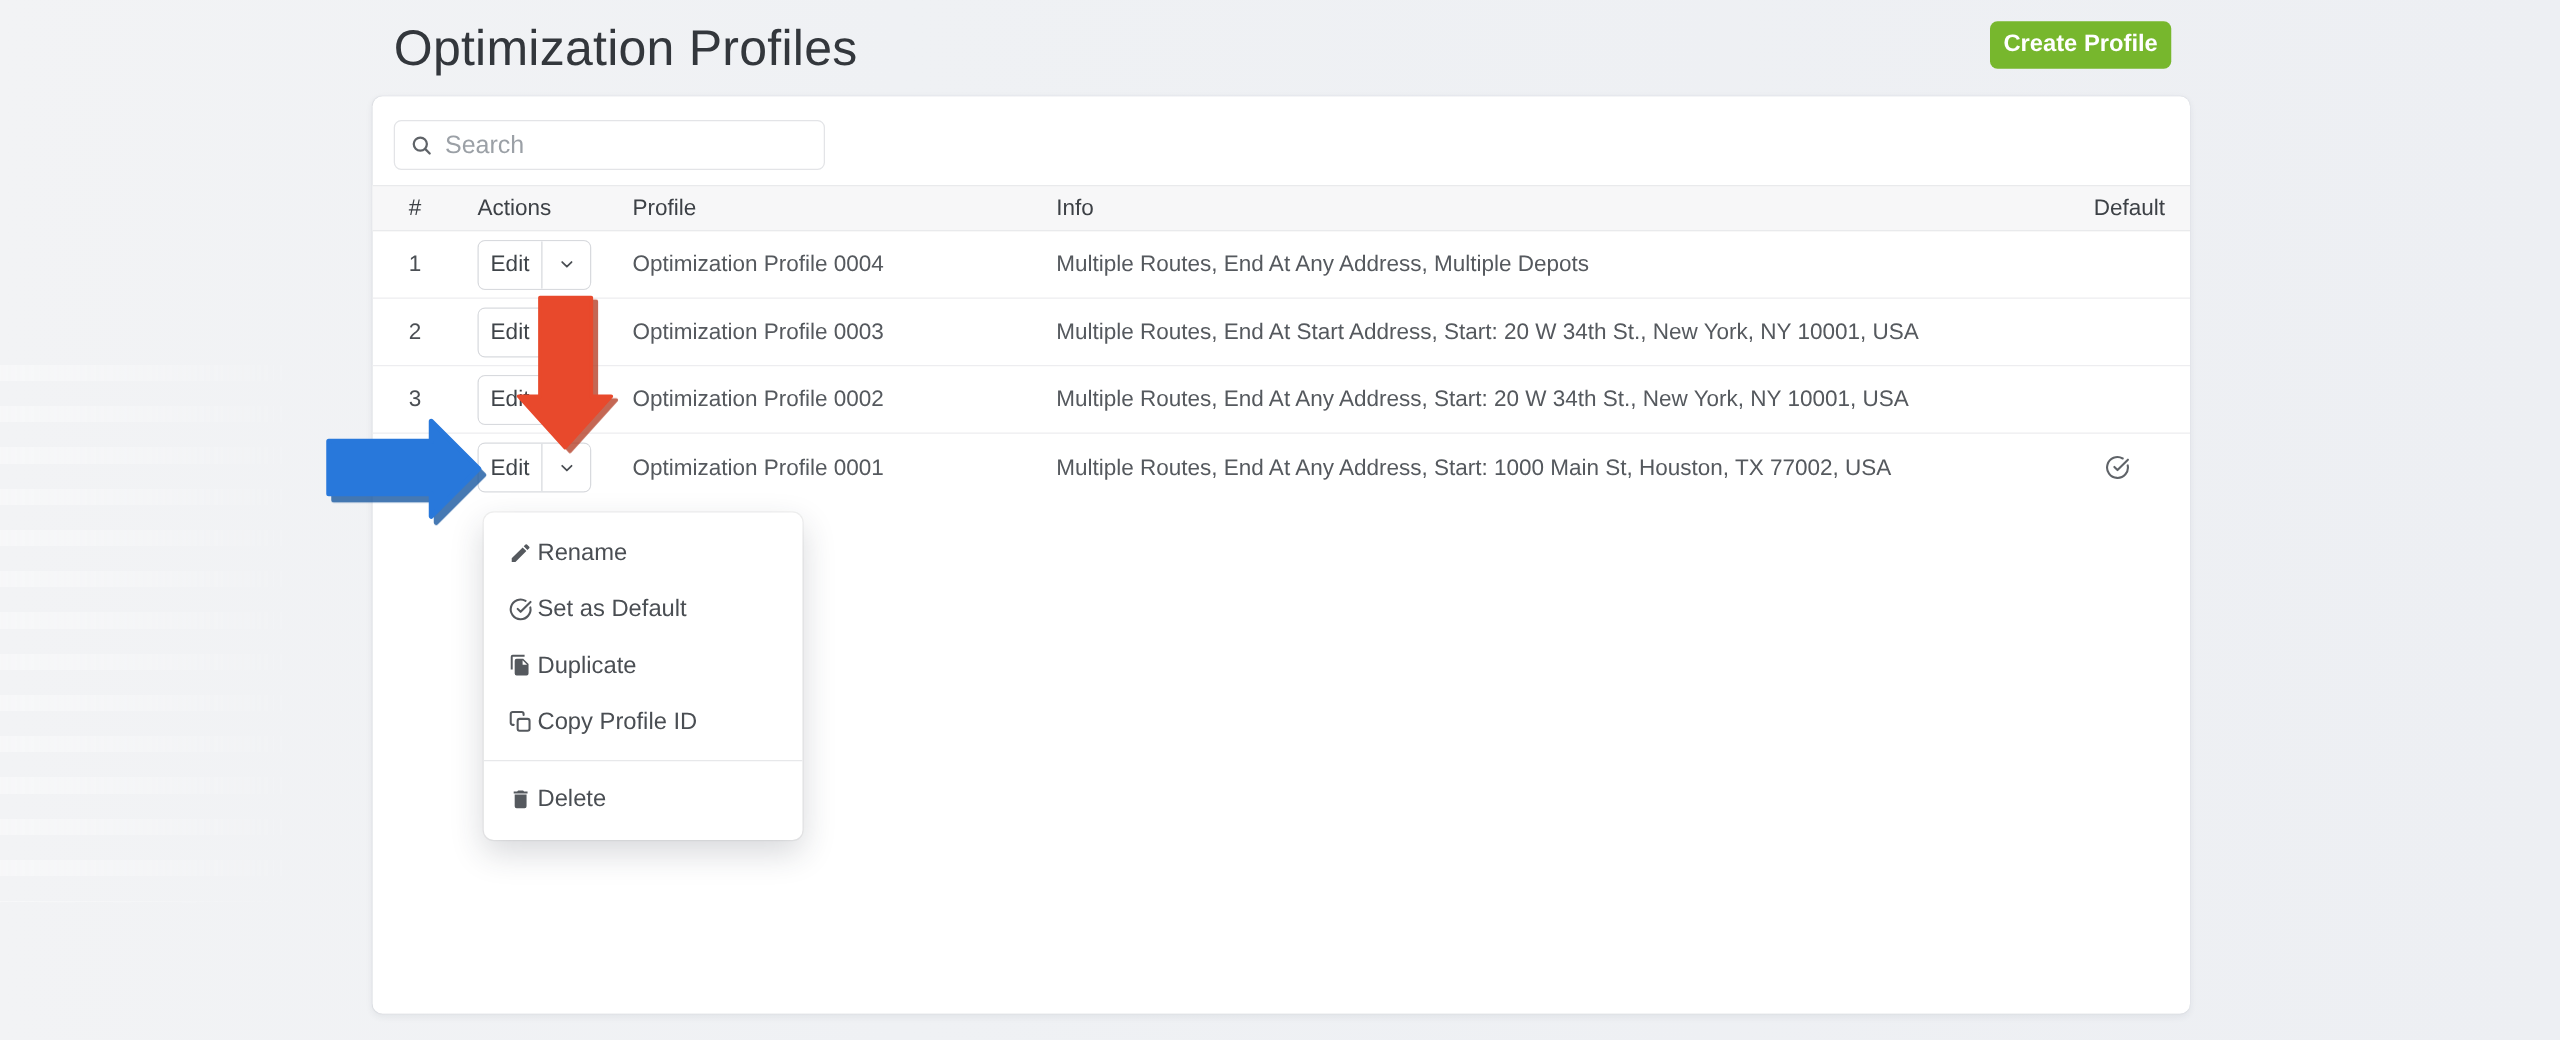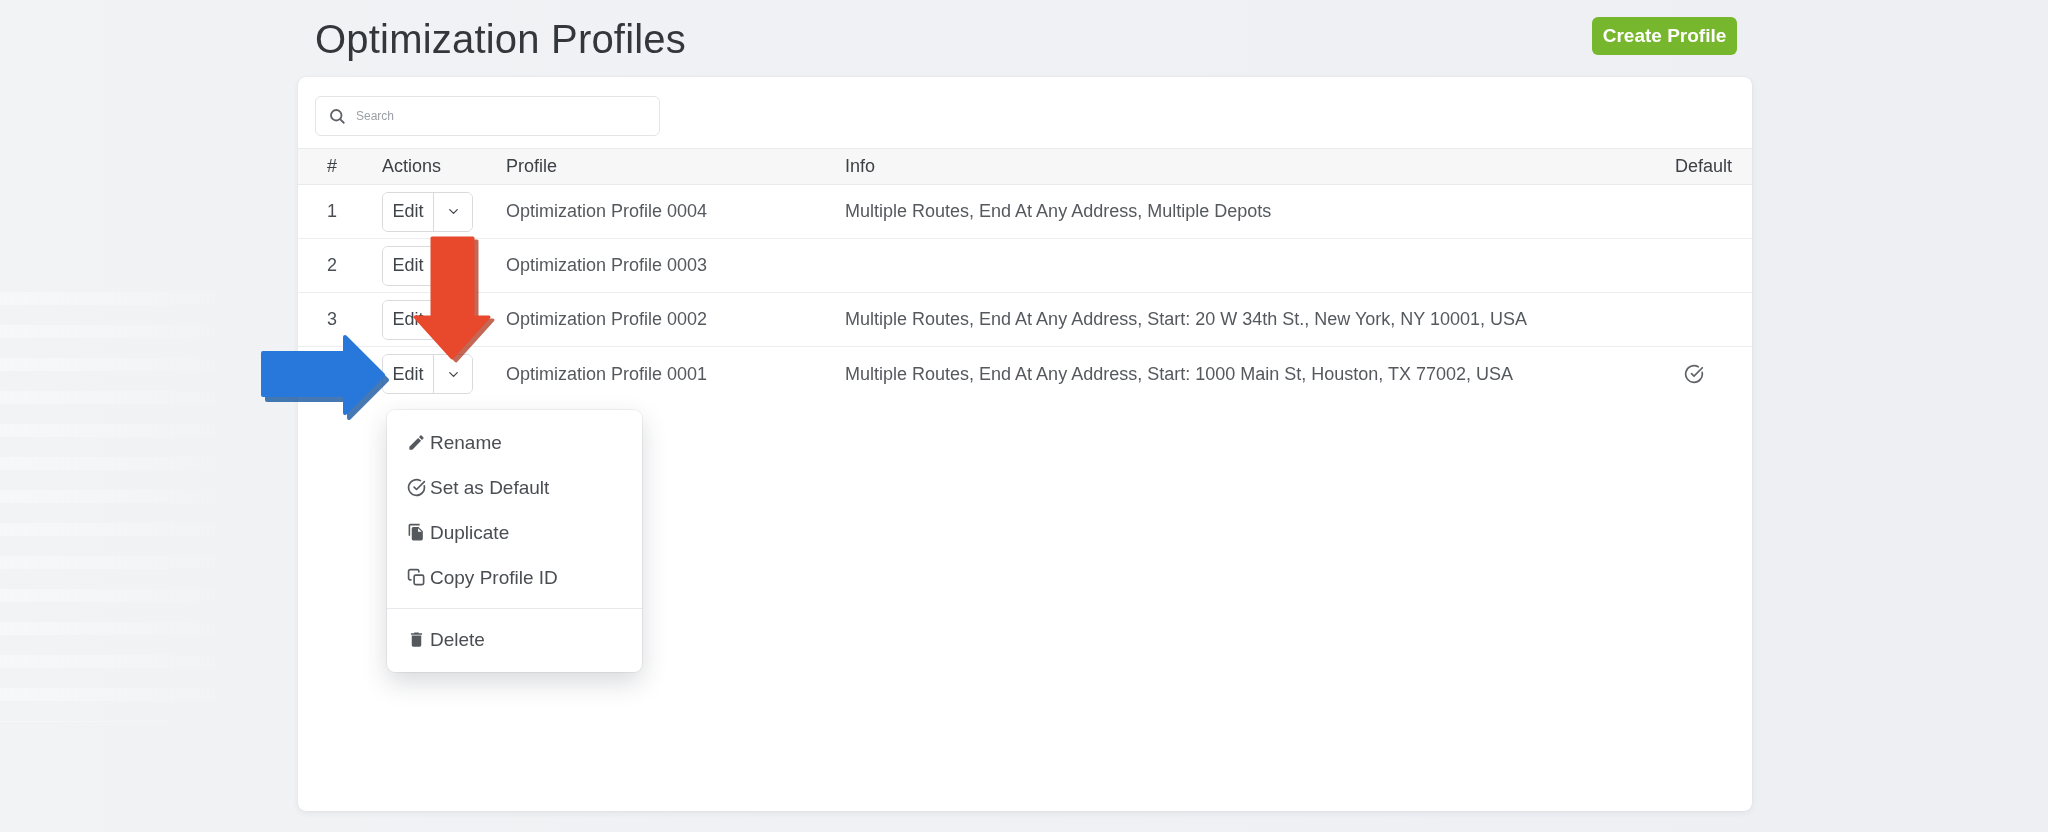--- a/index.html
+++ b/index.html
@@ -37,21 +37,21 @@
     box-shadow:0 2px 6px rgba(40,50,70,.07), 0 0 1px rgba(40,50,70,.12);
   }
 
   .search-row { padding:19px 0 0 17px; height:71px; }
   .search-box {
     width:345px; height:40px; border:1px solid #e3e4e7; border-radius:6px;
     display:flex; align-items:center; padding:0 12px; background:#fff;
   }
   .search-box svg { flex:0 0 auto; margin-right:10px; }
   .search-box input {
-    border:none; outline:none; flex:1; font-family:inherit; font-size:12px; color:#3f4449;
+    border:none; outline:none; flex:1; font-family:inherit; font-size:20px; color:#3f4449;
     background:transparent;
   }
   .search-box input::placeholder { color:#9ba0a6; }
 
   .grid-cols {
     display:grid; grid-template-columns:84px 124px 339px 1fr 140px; align-items:center;
   }
   .thead {
     height:37px; background:#f7f7f8;
     border-top:1px solid #e9eaec; border-bottom:1px solid #e9eaec;
@@ -154,20 +154,21 @@
           <span class="split-btn">
             <button class="edit-part">Edit</button>
             <button class="caret-part">
               <svg width="15" height="15" viewBox="0 0 24 24" fill="none" stroke="#4a4e53" stroke-width="2.2" stroke-linecap="round" stroke-linejoin="round">
                   <path d="M6 9l6 6 6-6"></path>
                 </svg>
             </button>
           </span>
         </div>
         <div>Optimization Profile 0003</div>
+        <div>Multiple Routes, End At Start Address, Start: 20 W 34th St., New York, NY 10001, USA</div>
         <div class="cell-default"></div>
       </div>
 
       <div class="trow grid-cols">
         <div class="cell-num">3</div>
         <div>
           <span class="split-btn">
             <button class="edit-part">Edit</button>
             <button class="caret-part">
               <svg width="15" height="15" viewBox="0 0 24 24" fill="none" stroke="#4a4e53" stroke-width="2.2" stroke-linecap="round" stroke-linejoin="round">

